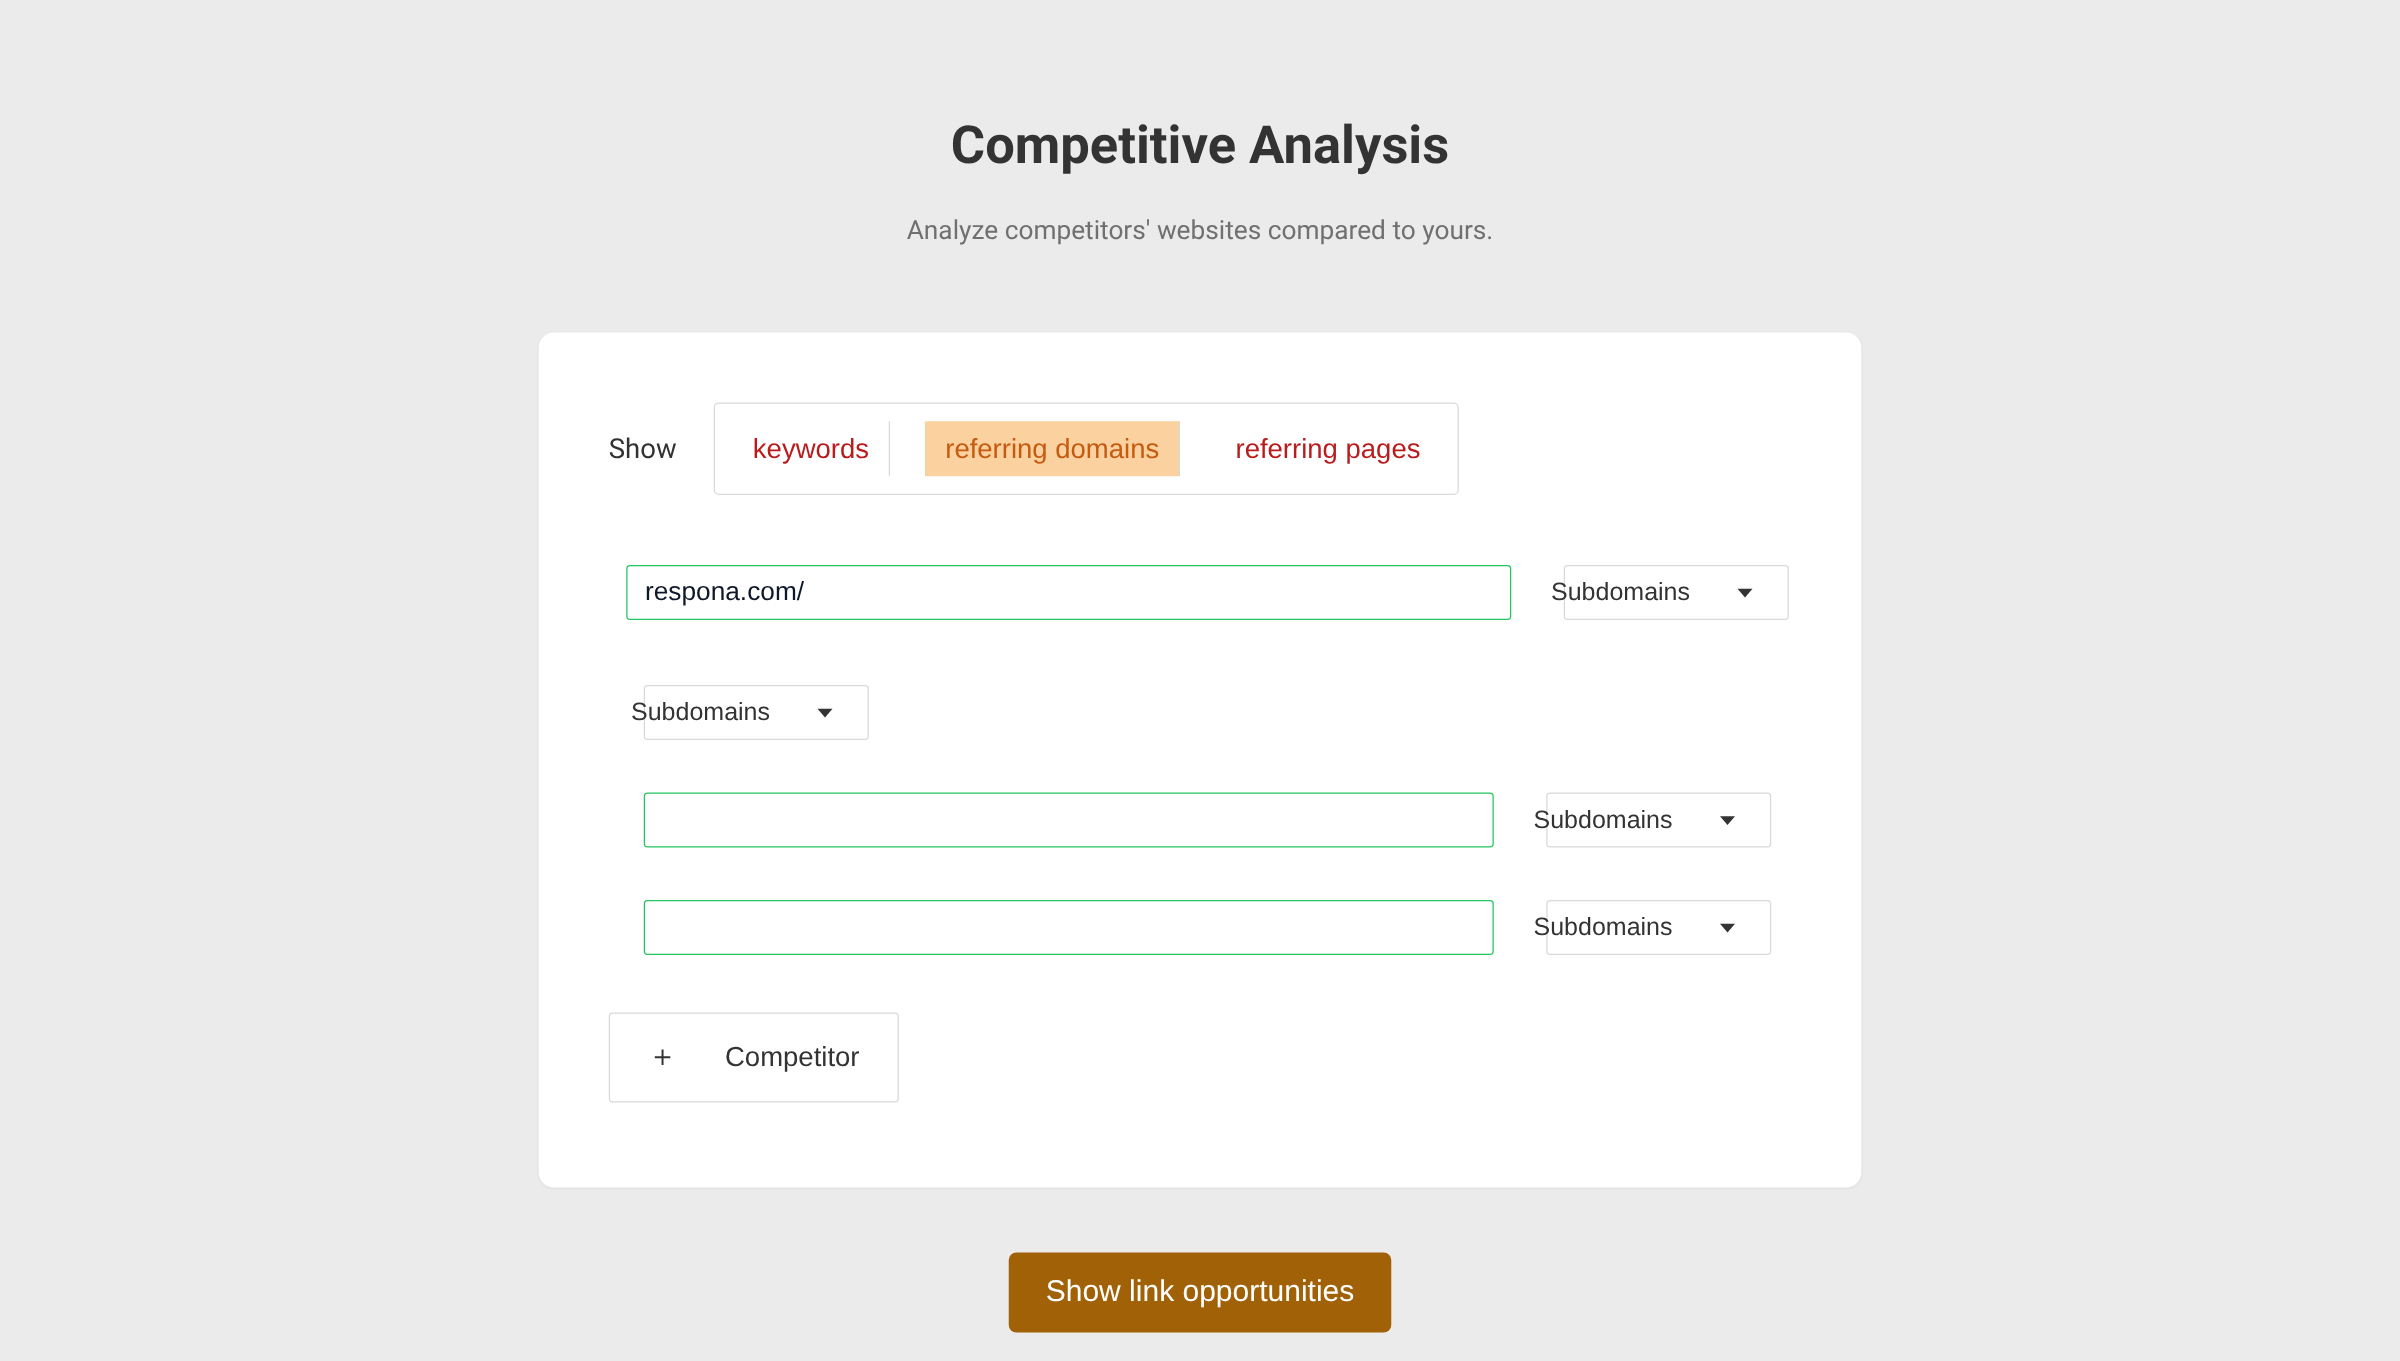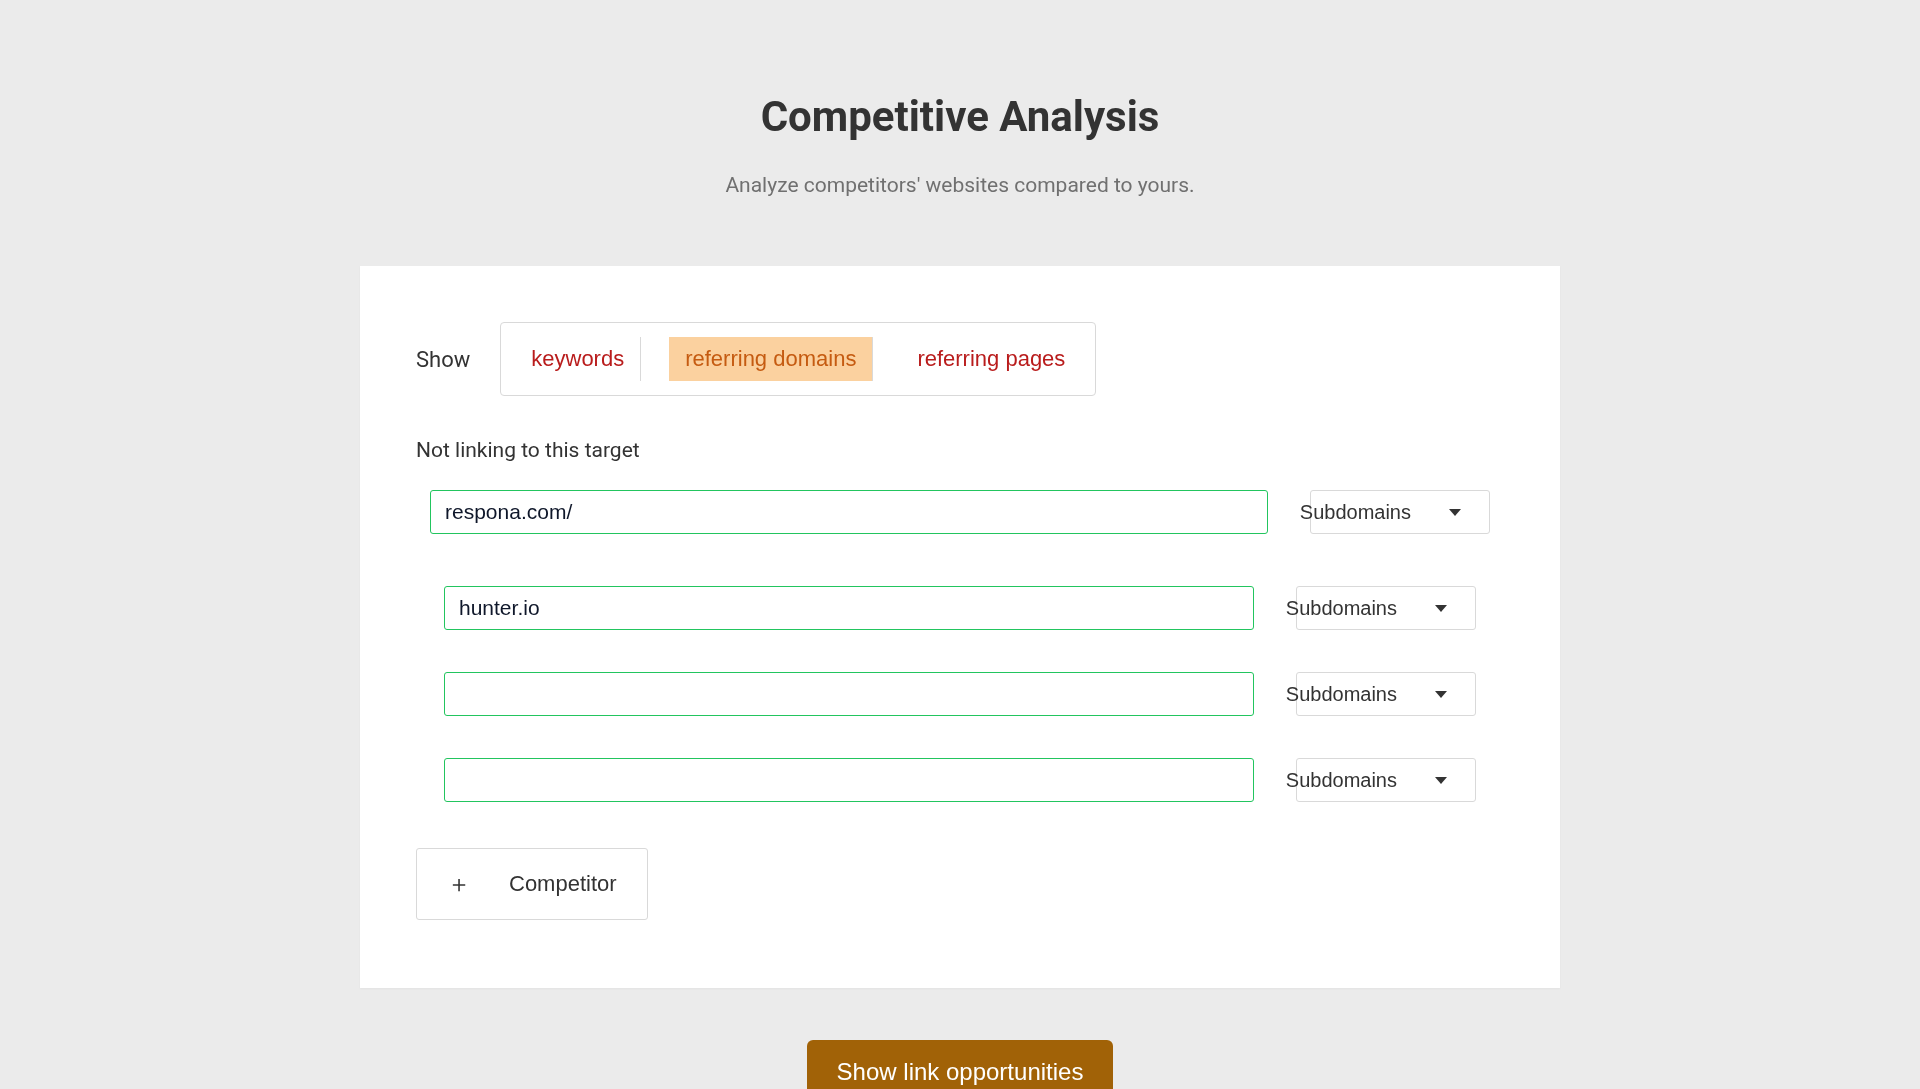--- a/index.html
+++ b/index.html
@@ -24,24 +24,24 @@
       text-align: center;
     }
     .page-subtitle {
       font-size: 21px;
       color: #707070;
       text-align: center;
       margin-bottom: 55px;
     }
     .card {
       background: #ffffff;
-      width: 1200px;
+      width: 1058px;
       max-width: 100%;
-      padding: 28px 28px 30px 28px;
-      border-radius: 0;
+      padding: 28px 16px 30px 28px;
+      border-radius: 12px;
       box-shadow: 0 1px 2px rgba(0,0,0,0.04);
     }
     .show-row {
       display: flex;
       align-items: center;
       margin-bottom: 28px;
     }
     .show-label {
       font-size: 22px;
       color: #333;
@@ -164,35 +164,33 @@
   <div class="show-row">
     <span class="show-label">Show</span>
     <div class="tab-group">
       <button class="tab">keywords</button>
       <button class="tab active">referring domains</button>
       <button class="tab">referring pages</button>
     </div>
   </div>
 
   <div class="section-block">
-    <label class="field-label">Not linking to this target</label>
     <div class="input-row">
       <input class="text-input" type="text" value="respona.com/" style="">
       <button class="select-btn">
         <span>Subdomains</span>
         <span class="caret"></span>
       </button>
     </div>
   </div>
 
   <div class="section-block">
     <div class="competitors-inputs">
 
       <div class="input-row">
-        <input class="text-input" type="text" value="hunter.io" style="">
         <button class="select-btn">
           <span>Subdomains</span>
           <span class="caret"></span>
         </button>
       </div>
 
       <div class="input-row">
         <input class="text-input" type="text" value="" style="">
         <button class="select-btn">
           <span>Subdomains</span>

